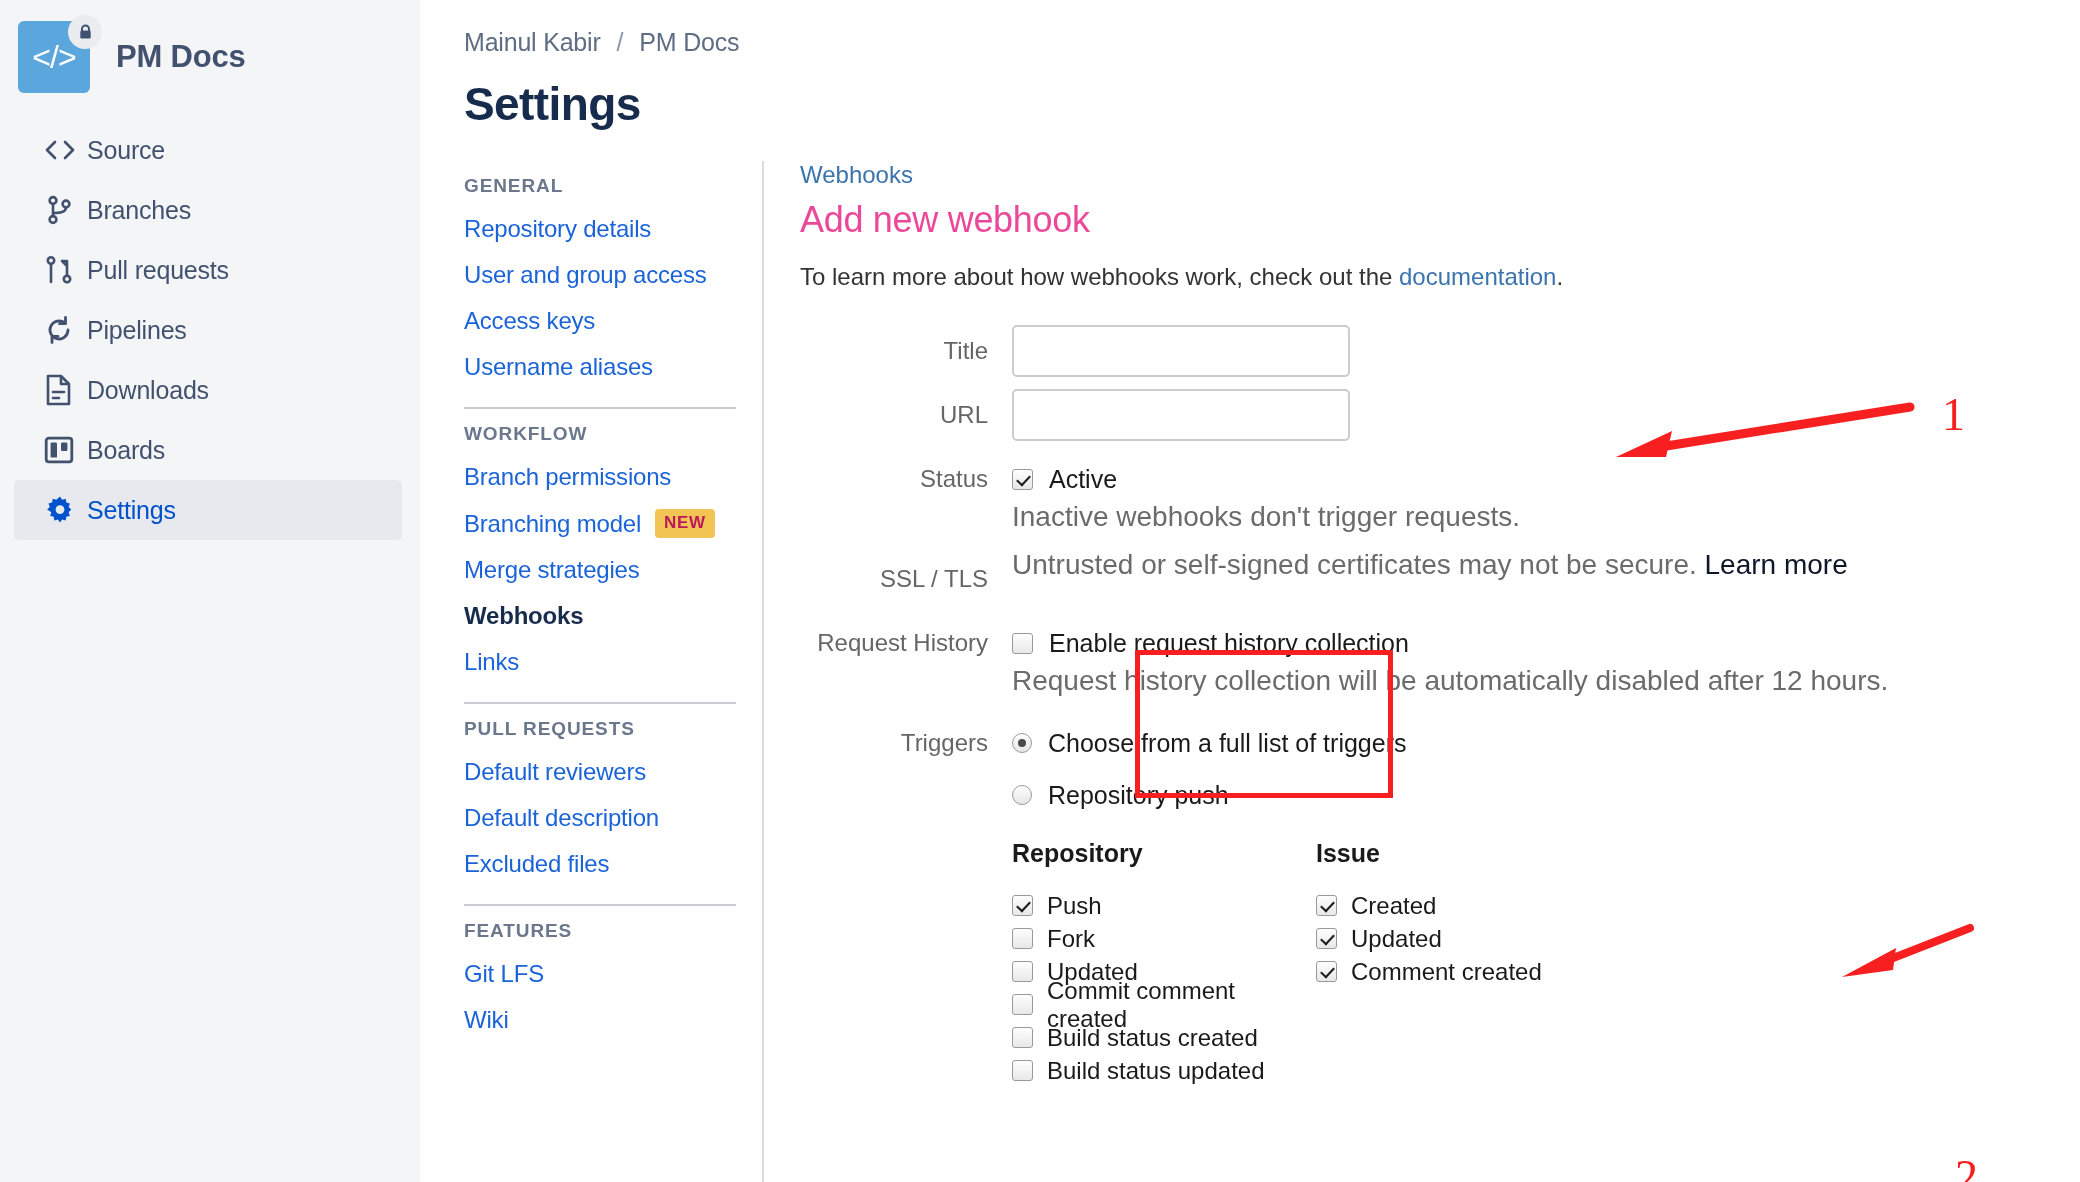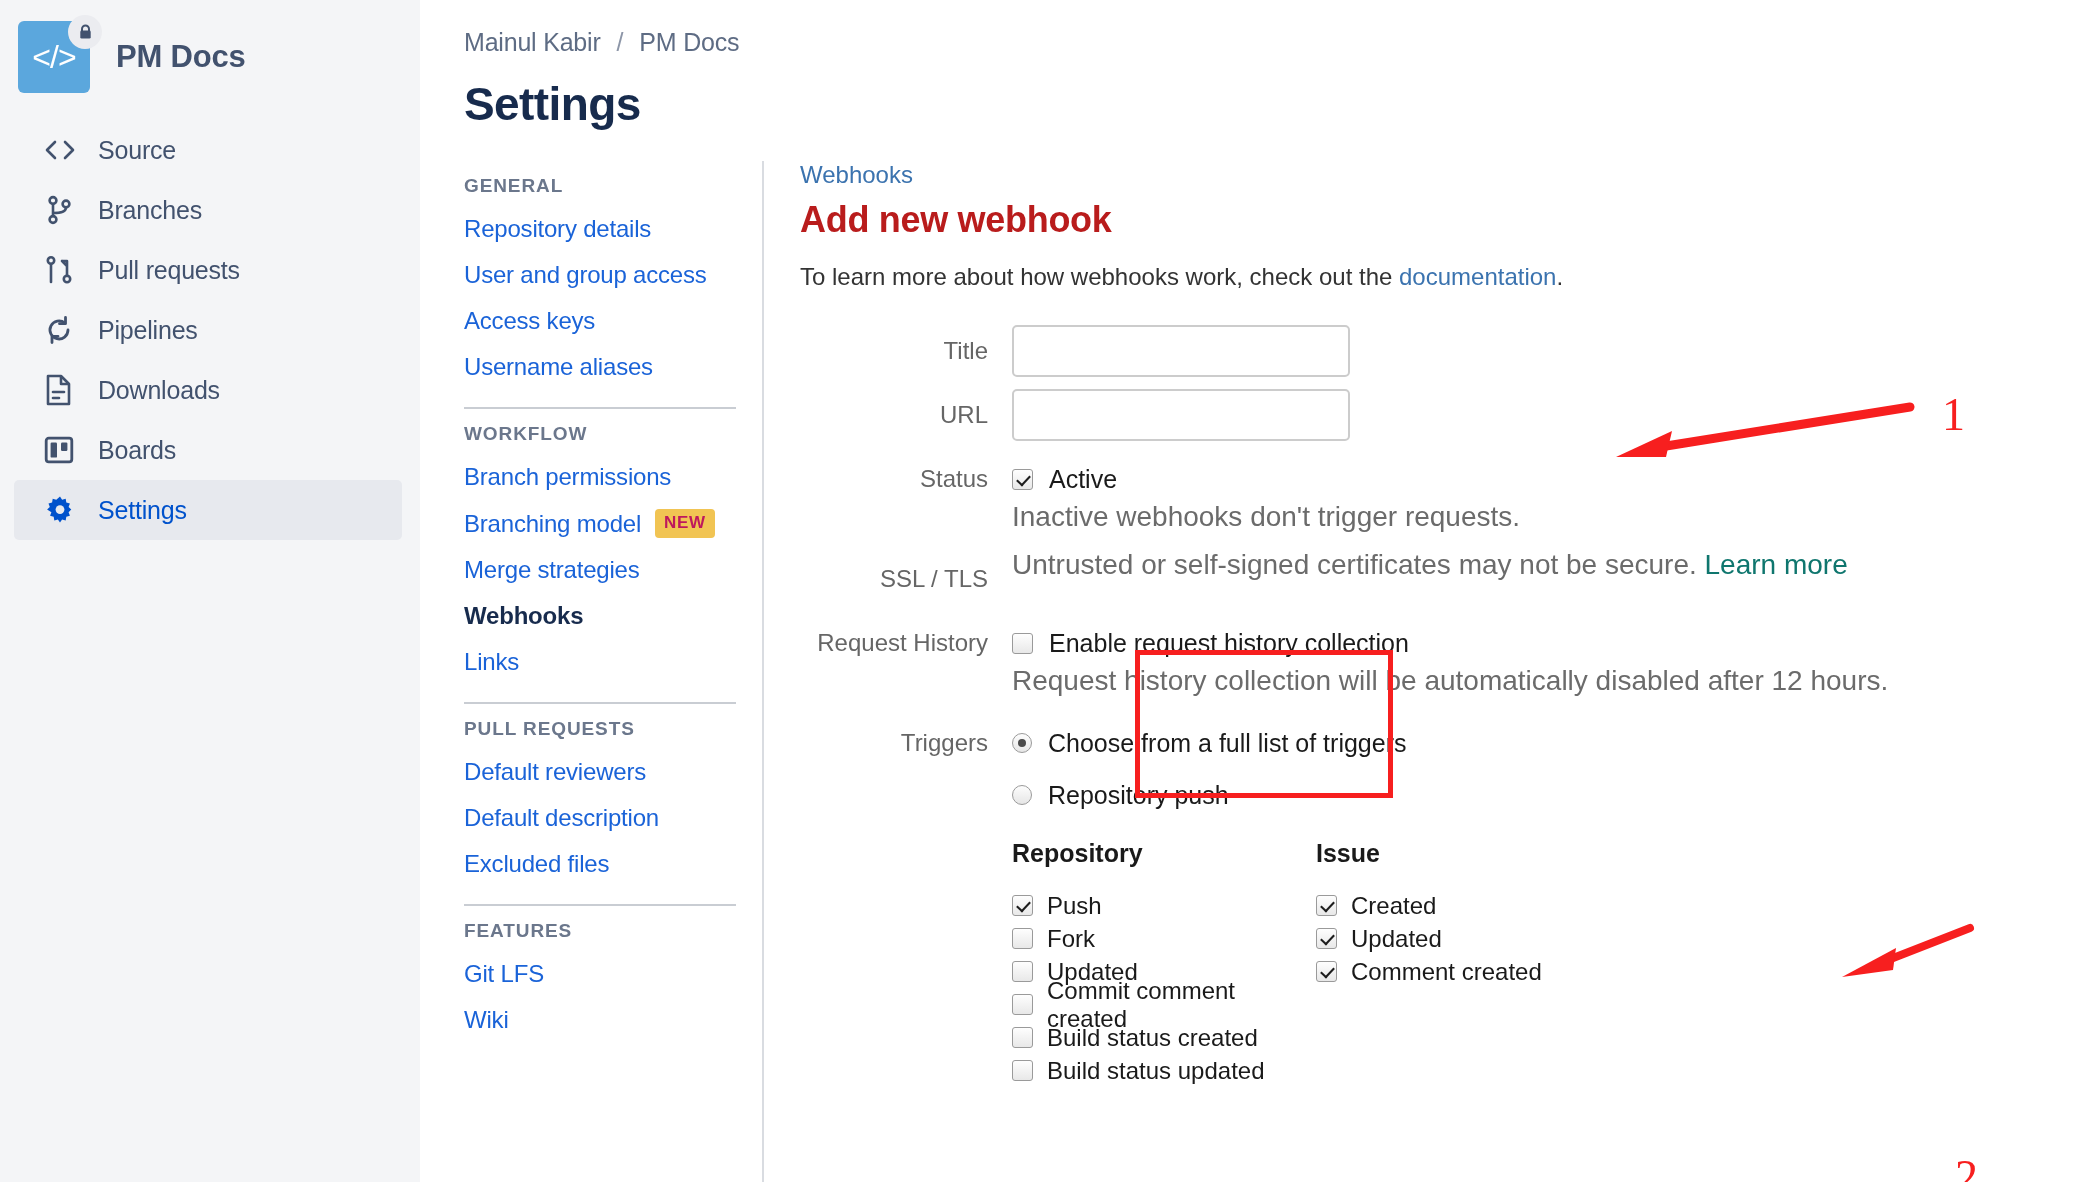--- a/index.html
+++ b/index.html
@@ -69,21 +69,21 @@
     width: 42px;
     min-width: 42px;
     display: flex;
     align-items: center;
     justify-content: flex-start;
     color: #42526e;
   }
   .nav-item .nav-label {
     font-size: 25px;
     color: #42526e;
-    margin-left: 12px;
+    margin-left: 1px;
     letter-spacing: -0.2px;
     text-align: center;
   }
   .nav-item.active { background: #e7e9ee; }
   .nav-item.active .nav-label { color: #0052cc; }
   .nav-item.active .nav-icon { color: #0052cc; }
 
   
   .main {
     flex: 1;
@@ -169,23 +169,23 @@
 
   
   .panel { padding-left: 36px; flex: 1; position: relative; }
   .panel-breadcrumb {
     font-size: 24px;
     color: #3b73af;
     cursor: pointer;
   }
   .panel-title {
     font-size: 36px;
-    color: #b91c1c;
+    color: #ec4899;
     margin-top: 10px;
-    font-weight: bold;
+    font-weight: normal;
     letter-spacing: -0.3px;
   }
   .panel-desc {
     font-size: 24px;
     color: #333333;
     margin-top: 22px;
   }
   .panel-desc a { color: #3b73af; text-decoration: none; cursor: pointer; }
 
   .form { margin-top: 34px; }
@@ -236,21 +236,21 @@
     transform: rotate(-47deg);
     top: 5px; left: 4px;
   }
   .cb-text { font-size: 25px; color: #1a1a1a; }
   .hint {
     font-size: 28px;
     color: #6b6b6b;
     margin-top: -4px;
     margin-bottom: 8px;
   }
-  .hint a { color: #0f766e; text-decoration: none; cursor: pointer; text-align: center; }
+  .hint a { color: #0f172a; text-decoration: none; cursor: pointer; text-align: center; }
 
   .rad {
     width: 20px; height: 20px;
     border-radius: 50%;
     border: 1px solid #9a9a9a;
     background: linear-gradient(#fdfdfd, #e6e6e6);
     margin-right: 16px;
     min-width: 20px;
     display: inline-flex;
     align-items: center;

